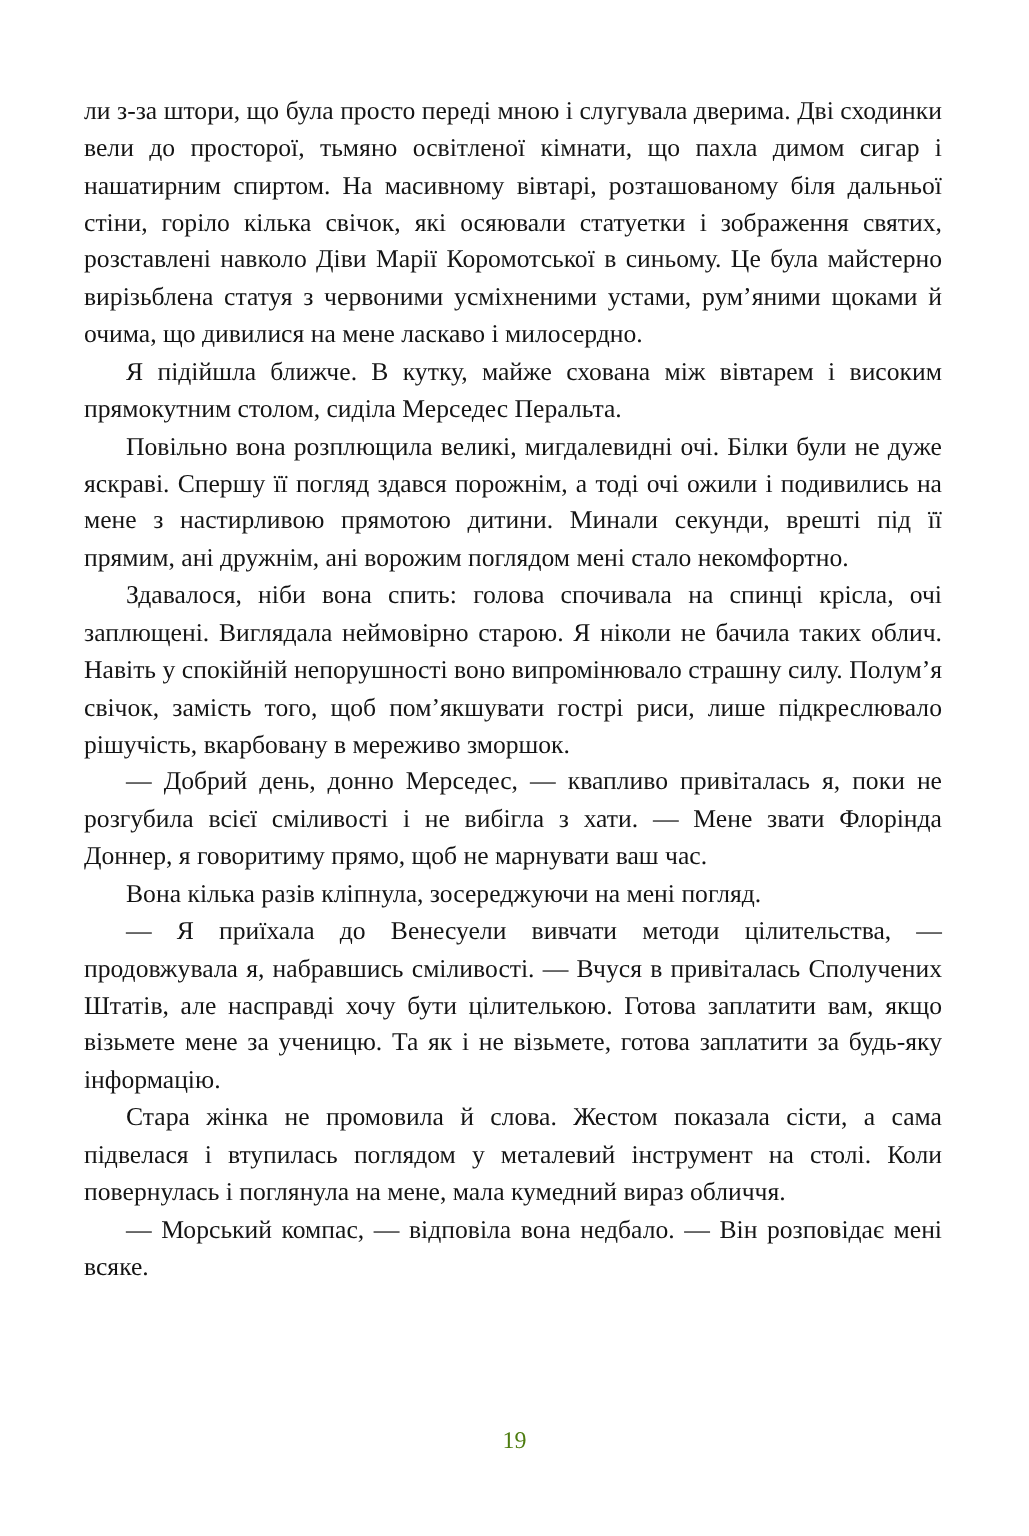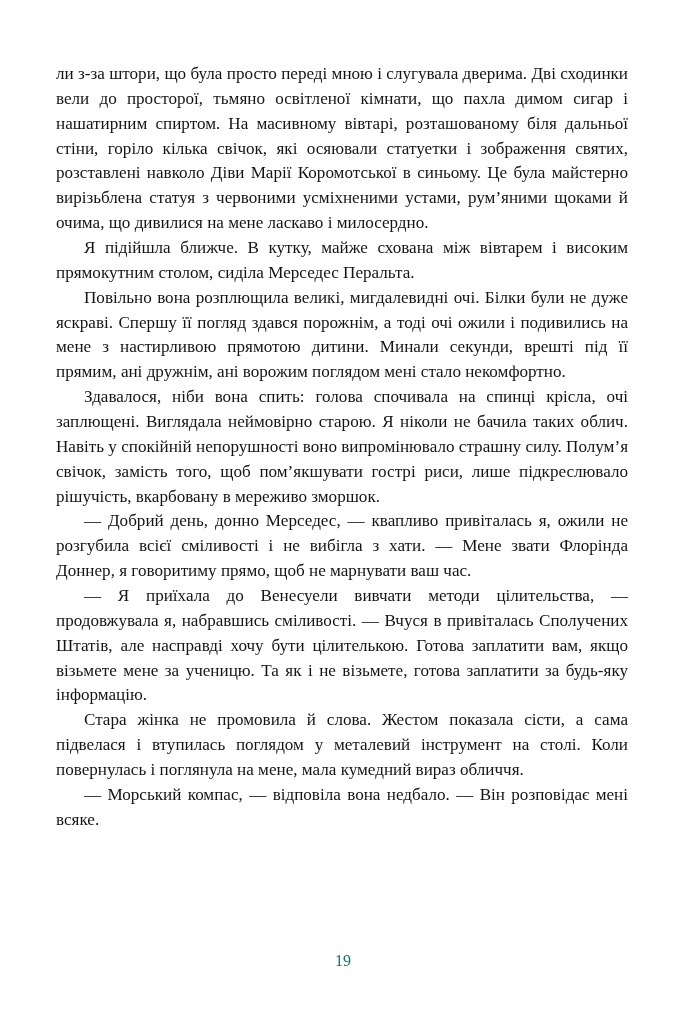--- a/index.html
+++ b/index.html
@@ -39,32 +39,33 @@
   .body-text p.no-indent {
     text-indent: 0;
   }
   .page-number {
     position: absolute;
     left: 0;
     right: 0;
     top: 952px;
     text-align: center;
     font-size: 16px;
-    color: #0f766e;
+    color: #4d7c0f;
     font-family: "Liberation Serif", "DejaVu Serif", serif;
   }
 </style>
 </head>
 <body>
 
 <div class="page">
   <div class="body-text">
     <p class="no-indent">ли з-за штори, що була просто переді мною і слугувала дверима. Дві сходинки вели до просторої, тьмяно освітленої кімнати, що пахла димом сигар і нашатирним спиртом. На масивному вівтарі, розташованому біля дальньої стіни, горіло кілька свічок, які осяювали статуетки і зображення святих, розставлені навколо Діви Марії Коромотської в синьому. Це була майстерно вирізьблена статуя з червоними усміхненими устами, рум’яними щоками й очима, що дивилися на мене ласкаво і милосердно.</p>
     <p>Я підійшла ближче. В кутку, майже схована між вівтарем і високим прямокутним столом, сиділа Мерседес Перальта.</p>
     <p>Повільно вона розплющила великі, мигдалевидні очі. Білки були не дуже яскраві. Спершу її погляд здався порожнім, а тоді очі ожили і подивились на мене з настирливою прямотою дитини. Минали секунди, врешті під її прямим, ані дружнім, ані ворожим поглядом мені стало некомфортно.</p>
     <p>Здавалося, ніби вона спить: голова спочивала на спинці крісла, очі заплющені. Виглядала неймовірно старою. Я ніколи не бачила таких облич. Навіть у спокійній непорушності воно випромінювало страшну силу. Полум’я свічок, замість того, щоб пом’якшувати гострі риси, лише підкреслювало рішучість, вкарбовану в мереживо зморшок.</p>
-    <p>— Добрий день, донно Мерседес, — квапливо привіталась я, ожили не розгубила всієї сміливості і не вибігла з хати. — Мене звати Флорінда Доннер, я говоритиму прямо, щоб не марнувати ваш час.</p>
+    <p>— Добрий день, донно Мерседес, — квапливо привіталась я, поки не розгубила всієї сміливості і не вибігла з хати. — Мене звати Флорінда Доннер, я говоритиму прямо, щоб не марнувати ваш час.</p>
+    <p>Вона кілька разів кліпнула, зосереджуючи на мені погляд.</p>
     <p>— Я приїхала до Венесуели вивчати методи цілительства, — продовжувала я, набравшись сміливості. — Вчуся в привіталась Сполучених Штатів, але насправді хочу бути цілителькою. Готова заплатити вам, якщо візьмете мене за ученицю. Та як і не візьмете, готова заплатити за будь-яку інформацію.</p>
     <p>Стара жінка не промовила й слова. Жестом показала сісти, а сама підвелася і втупилась поглядом у металевий інструмент на столі. Коли повернулась і поглянула на мене, мала кумедний вираз обличчя.</p>
     <p>— Морський компас, — відповіла вона недбало. — Він розповідає мені всяке.</p>
   </div>
   <div class="page-number">19</div>
 </div>
 
 </body></html>

